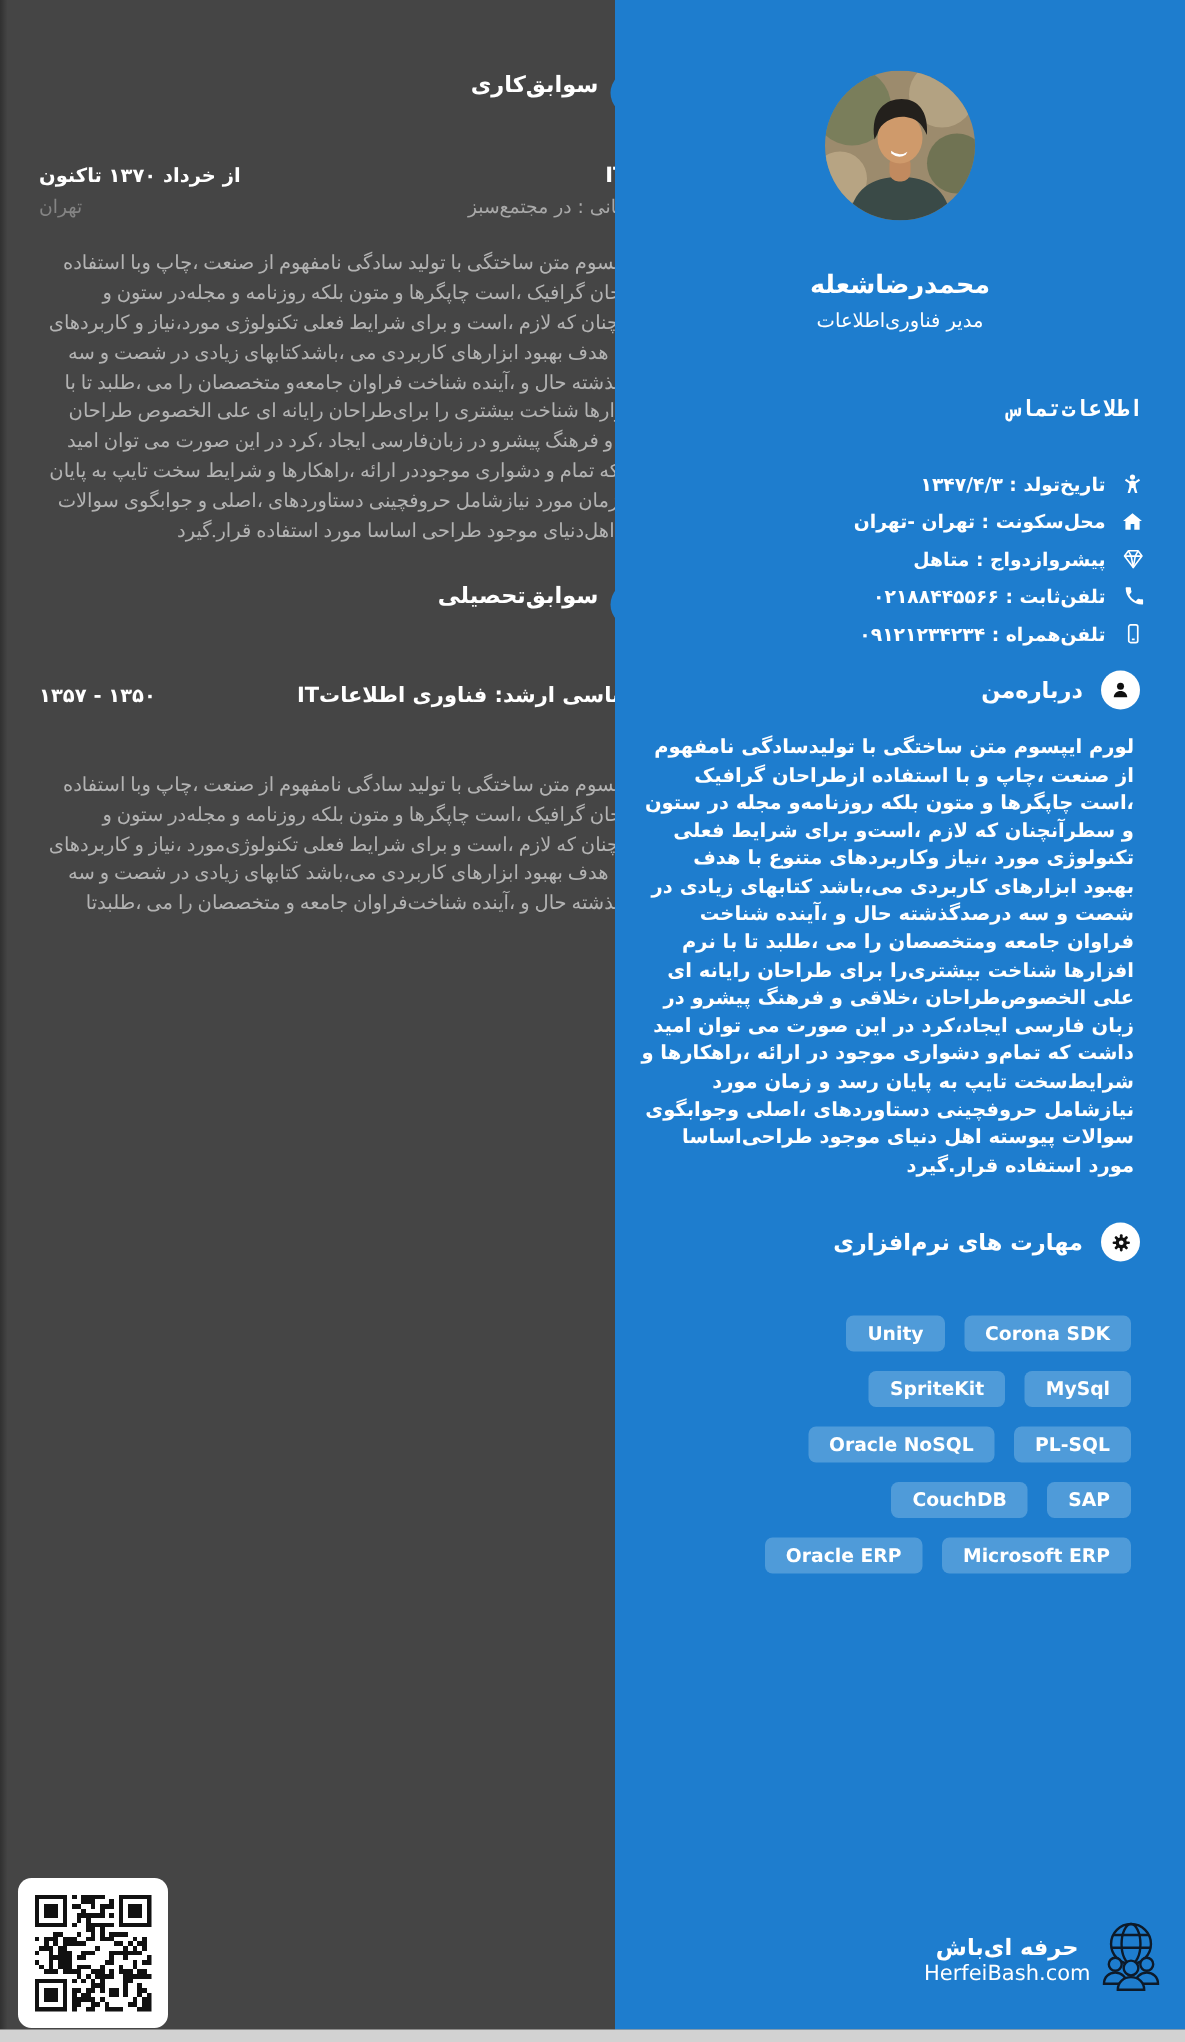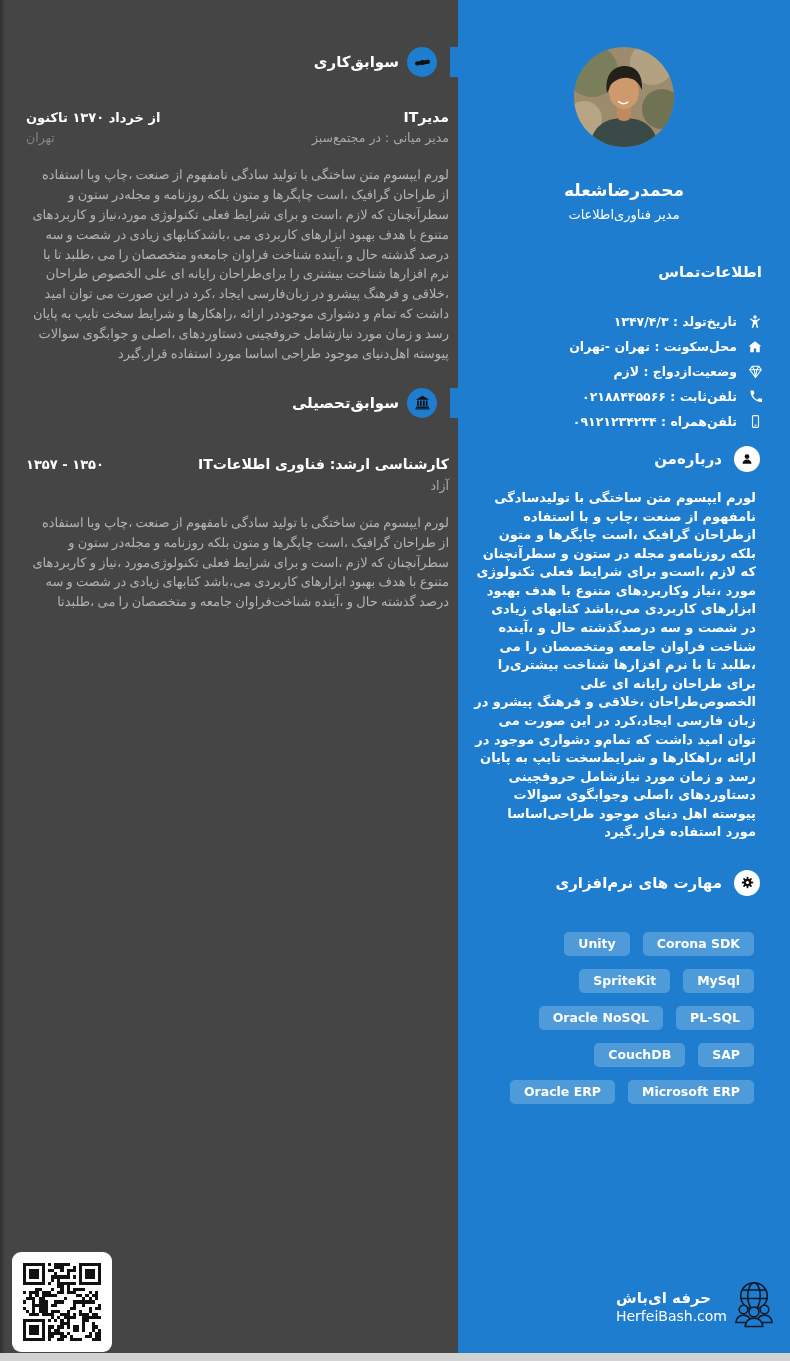--- a/index.html
+++ b/index.html
@@ -7,52 +7,52 @@
   .page{
     position:relative;width:790px;height:1361px;overflow:hidden;
     background:var(--main-bg,#454545);
     font-family:"DejaVu Sans",sans-serif;
     direction:rtl;
   }
   
   .main{position:absolute;top:0;left:0;width:462px;height:1353px;}
   .main::after{content:'';position:absolute;left:0;top:0;bottom:0;width:5px;
     background:linear-gradient(90deg,rgba(0,0,0,.30),rgba(0,0,0,0));pointer-events:none;}
-  .sidebar{position:absolute;top:0;right:0;width:332px;height:1353px;
+  .sidebar{position:absolute;top:0;right:0;width:380px;height:1353px;
     background:var(--accent,#1e7dce);color:#fff;}
   .bottom-strip{position:absolute;left:0;right:0;bottom:0;height:8px;background:var(--strip,#d2d2d2);}
 
   
   .photo{width:100px;height:100px;border-radius:50%;overflow:hidden;margin:47px auto 0;}
   .photo svg{display:block;}
   .name{margin:33px 0 0;text-align:center;font-size:17px;font-weight:bold;letter-spacing:.2px;}
   .job-title{margin-top:7px;text-align:center;font-size:13px;}
-  .contact-title{margin-top:41px;padding:0 28px;font-size:15px;font-weight:bold;}
+  .contact-title{margin-top:41px;padding:0 28px;font-size:15px;font-weight:bold;font-family:Liberation Mono, monospace;}
   .contact{list-style:none;margin:28px 0 0;padding:0 26px;}
   .contact li{display:flex;align-items:center;gap:9px;height:25px;font-size:12.5px;font-weight:600;}
   .c-ic{width:18px;flex:0 0 18px;display:flex;justify-content:center;}
   .side-head{display:flex;align-items:center;gap:12px;padding:0 30px;font-size:15px;font-weight:bold;}
   .side-head .bubble{width:26px;height:26px;border-radius:50%;background:#fff;
     display:flex;align-items:center;justify-content:center;flex:0 0 26px;}
   .about-head{margin-top:12px;}
   .about-text{margin:17px 34px 0 16px;font-size:13px;font-weight:600;line-height:1.43;text-align:right;}
   .skills-head{margin-top:28px;}
   .badge-rows{margin-top:36px;}
   .badge-row{display:flex;gap:13px;padding-right:36px;margin-bottom:13px;}
   .badge{background:var(--badge,rgba(255,255,255,.25));color:#fff;border-radius:5px;
     height:24px;line-height:24px;padding:0 14px;font-size:12.5px;font-weight:bold;white-space:nowrap;}
   .langs-head{margin-top:17px;}
   .lang-rows{margin-top:40px;}
   .side-footer{position:absolute;bottom:16px;right:12px;display:flex;align-items:center;gap:3px;}
-  .brand-text{text-align:left;line-height:1.25;}
+  .brand-text{text-align:center;line-height:1.25;}
   .brand-name{font-size:15px;font-weight:bold;}
   .brand-url{font-size:14px;}
 
   
-  .sec-head{position:relative;display:flex;align-items:center;gap:8px;height:30px;
+  .sec-head{position:relative;display:flex;align-items:flex-start;gap:8px;height:30px;
     padding-right:25px;color:#fff;font-size:15px;font-weight:bold;}
   .sec-head .bubble{width:30px;height:30px;border-radius:50%;background:var(--accent,#1e7dce);
     display:flex;align-items:center;justify-content:center;flex:0 0 30px;}
   .sec-tab{position:absolute;right:2px;top:0;width:10px;height:30px;background:var(--accent,#1e7dce);}
   .work-head{margin-top:47px;}
   .edu-head{margin-top:24px;}
   .entry-row1{display:flex;justify-content:space-between;align-items:baseline;margin:32px 13px 0 26px;}
   .role{font-size:14px;font-weight:bold;color:#fff;}
   .period{font-size:13px;font-weight:bold;color:#fff;white-space:nowrap;}
   .entry-row2{display:flex;justify-content:space-between;margin:5px 13px 0 26px;font-size:12.5px;color:#a9a9a9;}
@@ -391,21 +391,21 @@
       </li>
       <li>
         <span class="c-ic">
           <svg width="17" height="17" viewBox="0 0 24 24">
               <g fill="none" stroke="#fff" stroke-width="1.5" stroke-linejoin="round">
           <path d="M7.5 4.5h9l3.7 5L12 20.3 3.8 9.5z"></path>
                 <path d="M3.8 9.5h16.4M7.5 4.5l2.6 5 1.9 10.8M16.5 4.5l-2.6 5-1.9 10.8"></path>
               </g>
             </svg>
         </span>
-        <span>وضعیت‌ازدواج : لازم</span>
+        <span>پیشرو‌ازدواج : متاهل</span>
       </li>
       <li>
         <span class="c-ic">
           <svg width="15" height="15" viewBox="0 0 24 24">
               <path fill="#fff" d="M7.9 10.5c1.5 2.9 3.8 5.2 6.7 6.7l2.2-2.2c.3-.3.7-.4 1.1-.3 1.1.4 2.4.6 3.6.6.6 0 1 .5 1 1v3.6c0 .6-.4 1-1 1C11.8 20.9 3.9 13 3.9 3.3c0-.6.5-1 1-1h3.6c.6 0 1 .4 1 1 0 1.3.2 2.5.6 3.6.1.4 0 .8-.3 1.1z"></path>
             </svg>
         </span>
         <span>تلفن‌ثابت : ۰۲۱۸۸۴۴۵۵۶۶</span>
       </li>
       <li>

